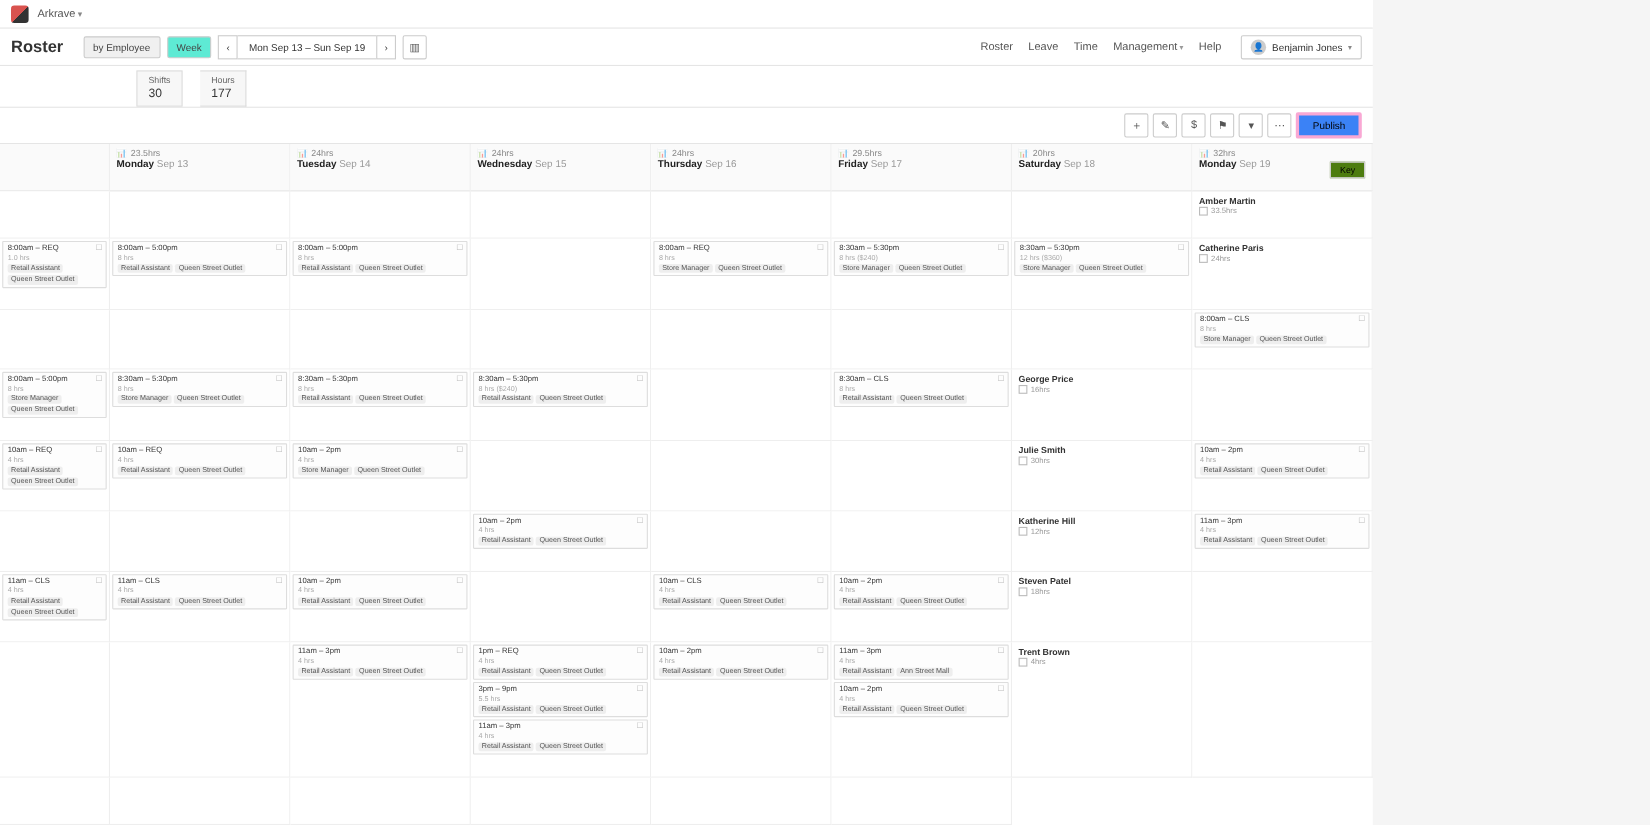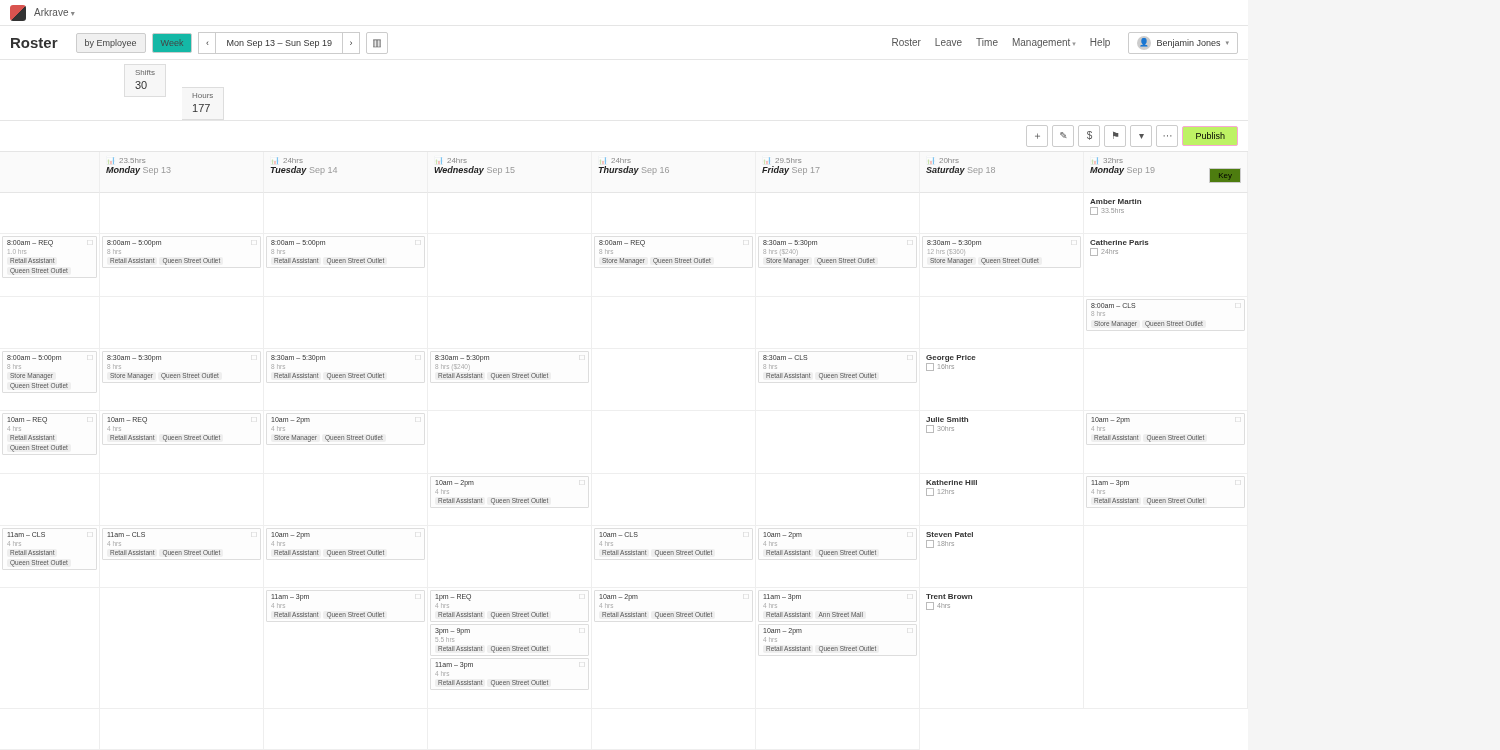--- a/index.html
+++ b/index.html
@@ -36,21 +36,21 @@
 .nav-row {
   height: 34px;
   border-bottom: 1px solid #e5e5e5;
   display: flex;
   align-items: center;
   padding: 0 10px;
   gap: 6px;
 }
 .page-title { font-size: 15px; font-weight: 600; margin-right: 12px; }
 .btn {
-  background: #14b8a6;
+  background: #5eead4;
   border: 1px solid #ccc;
   border-radius: 2px;
   padding: 4px 8px;
   font-size: 9px;
   color: #444;
   cursor: pointer;
   display: inline-flex;
   align-items: center;
   gap: 3px;
 }
@@ -77,36 +77,36 @@
 
 .stats-row {
   display:flex; align-items:flex-start; padding: 4px 10px 0 10px;
   border-bottom: 1px solid #e5e5e5; gap:16px;
 }
 .stats-row .left-pad { width: 98px; }
 .stat-box {
   border: 1px solid #ddd; background:#f7f7f7; padding: 3px 10px;
   font-size:8px; color:#666; line-height:1.3;
 }
-.stat-box + .stat-box { border-left:none;margin-top:23px; }
+.stat-box + .stat-box { border-left:none; }
 .stat-box .label { font-size:8px; }
 .stat-box .val { font-size:11px; color:#333; }
 
 .toolbar-row {
   display:flex; align-items:center; padding: 4px 10px;
   gap:4px;
 }
 .toolbar-row .spacer { flex:1; }
 .iconbtn {
   width:22px;height:22px;border:1px solid #ccc;background:#fff;
   display:flex;align-items:center;justify-content:center;cursor:pointer;
   font-size:10px;color:#555;border-radius:2px;
 }
 .publish-btn {
-  border:1px solid #f9a8d4;background:#bef264;padding:4px 12px;font-size:9px;
+  border:3px solid #f9a8d4;background:#3b82f6;padding:4px 12px;font-size:9px;
   cursor:pointer;border-radius:2px;
 }
 
 .grid {
   display:grid;
   grid-template-columns: 100px repeat(7, 1fr);
   flex:1;
   overflow:auto;
   border-top:1px solid #e5e5e5;
 }
@@ -117,21 +117,21 @@
   background:#fafafa;
   position:relative;
 }
 .hdr-cell .hrs {
   font-size:8px;color:#888;display:flex;align-items:center;gap:3px;
 }
 .hdr-cell .hrs::before {
   content:"📊"; font-size:8px; opacity:.5;
 }
 .hdr-cell .day { font-size:9px; }
-.hdr-cell .day b { color:#222;font-style:italic; }
+.hdr-cell .day b { color:#222; }
 .hdr-cell .date { color:#999; }
 .hdr-corner {
   border-bottom:1px solid #e5e5e5;border-right:1px solid #eee;background:#fafafa;
 }
 .key-btn {
   position:absolute; right:6px; top:16px;
   border:1px solid #ccc;background:#4d7c0f;padding:2px 8px;font-size:8px;cursor:pointer;
 }
 
 .emp-cell {

